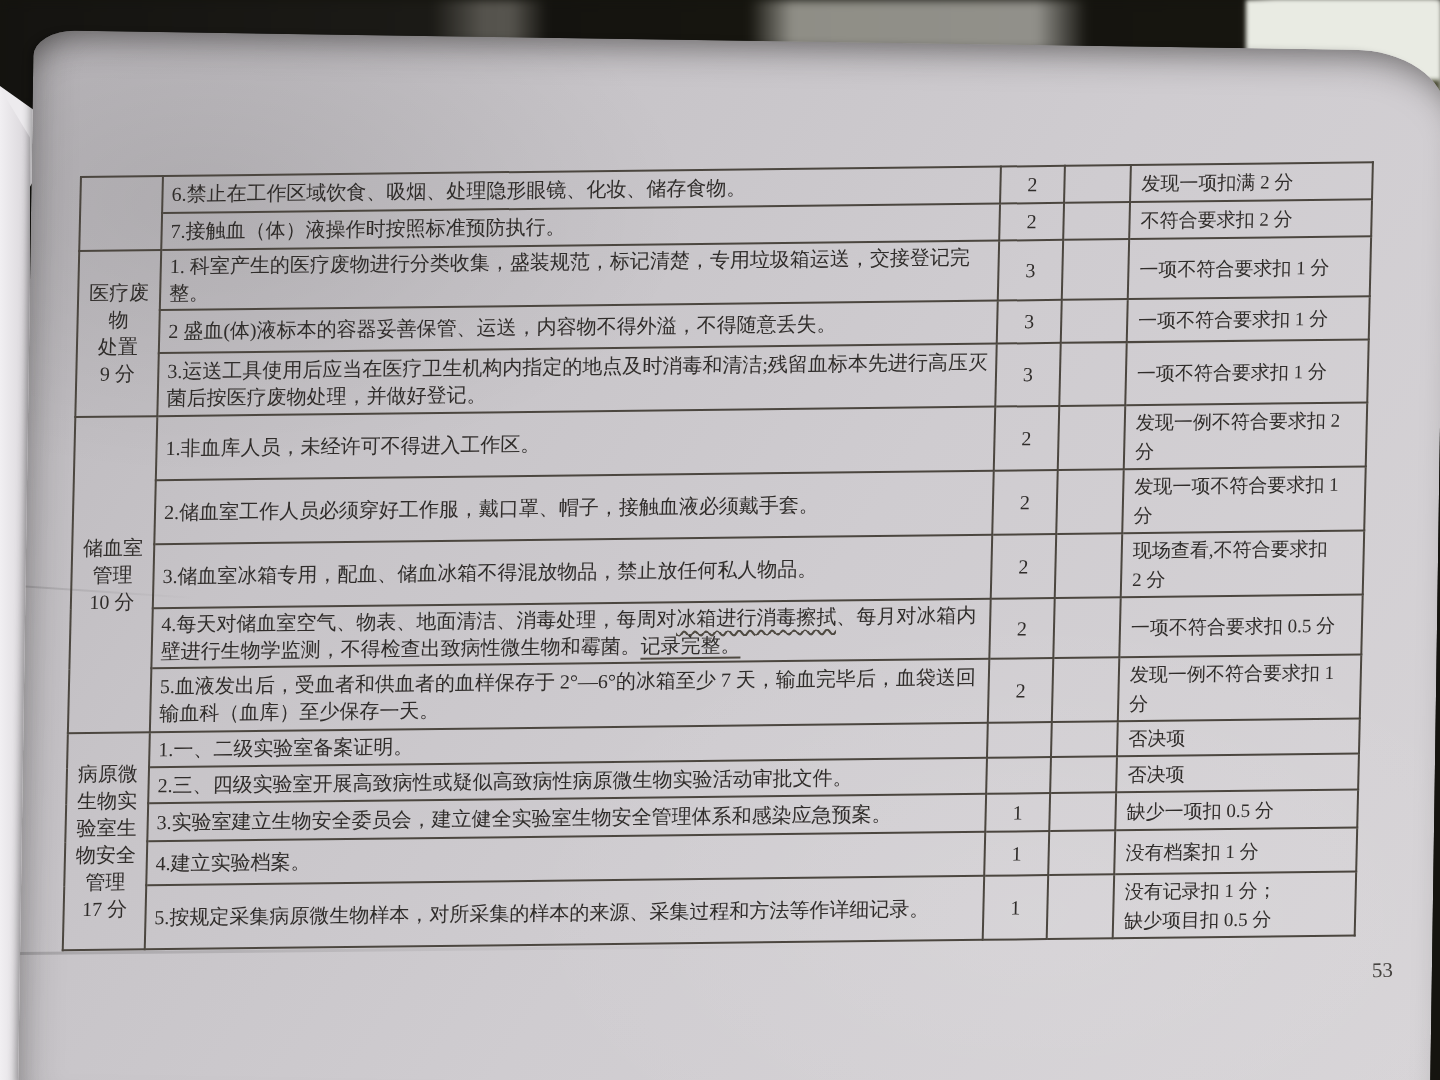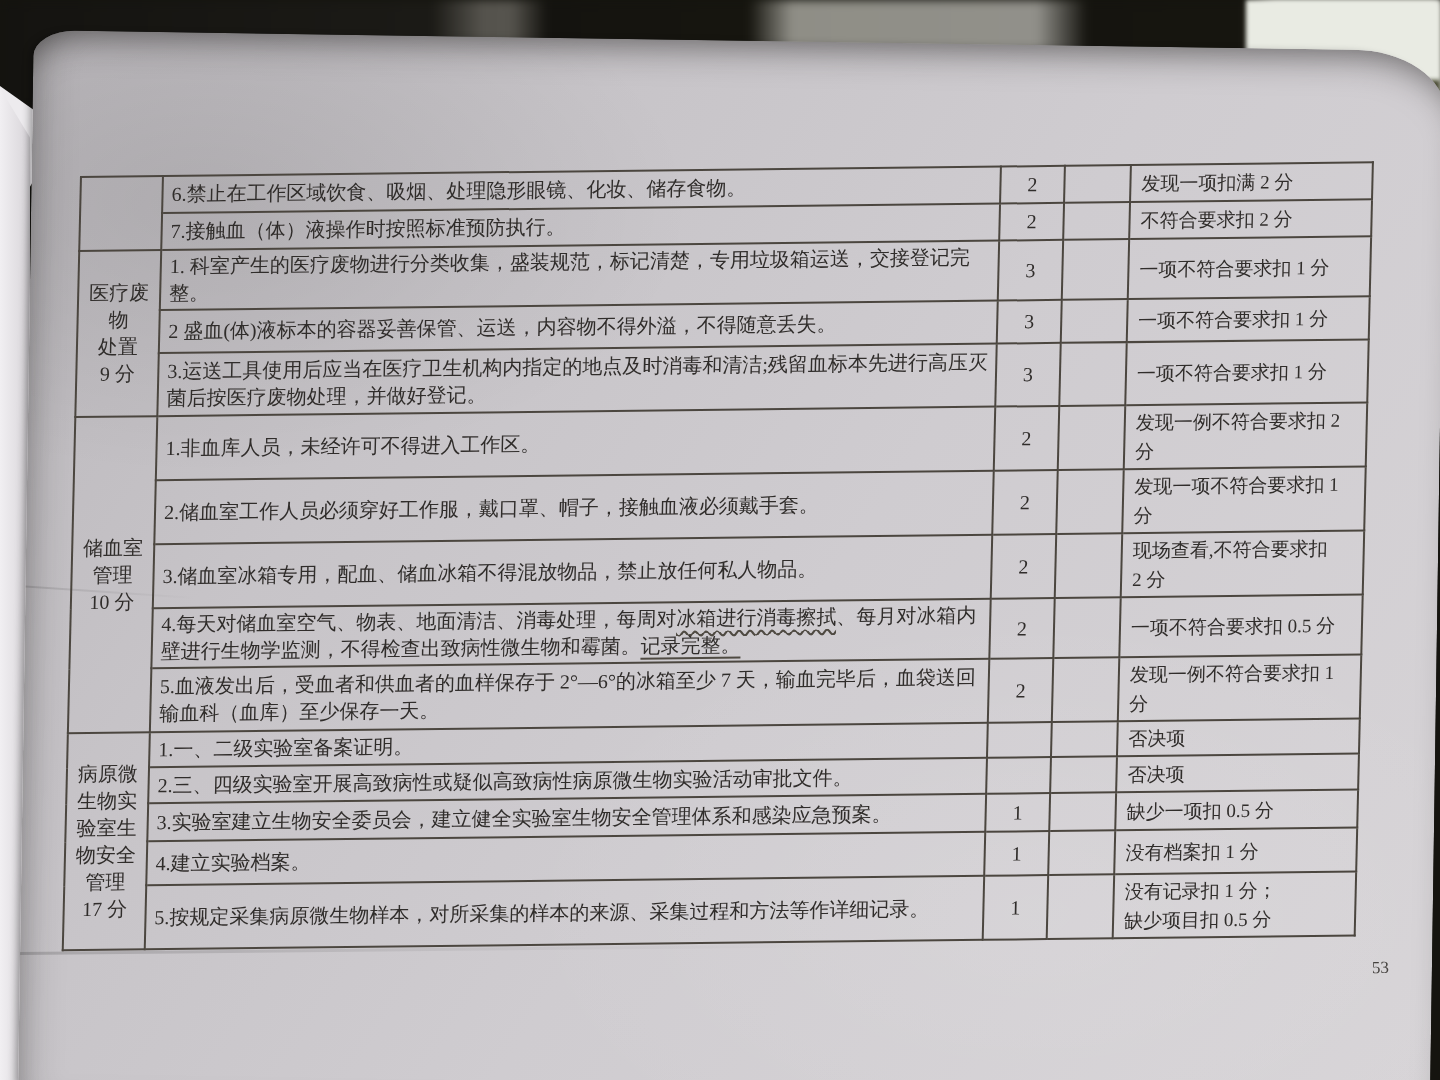--- a/index.html
+++ b/index.html
@@ -53,21 +53,21 @@
      overflow:hidden;}
   td.cat{text-align:center;white-space:pre-line;font-size:20px;line-height:27px;padding:0 2px;}
   td.item{font-size:20px;line-height:27px;padding:2px 6px 2px 8px;text-align:left;}
   td.score{text-align:center;font-size:20px;}
   td.ded{font-size:19px;line-height:29px;padding:2px 4px 2px 10px;white-space:pre-line;text-align:left;}
   .mark-squiggle{text-decoration-line:underline;text-decoration-style:wavy;
     text-decoration-color:#4f4a42;text-decoration-thickness:1.6px;text-underline-offset:5px;}
   .mark-underline{text-decoration-line:underline;text-decoration-style:solid;
     text-decoration-color:#4f4a42;text-decoration-thickness:1.6px;text-underline-offset:5px;}
 
-  .page-number{position:absolute;left:1372px;top:958px;font-size:17px;color:#45423f;
+  .page-number{position:absolute;left:1372px;top:958px;font-size:21px;color:#45423f;
     transform:rotate(-1deg);}
 </style>
 </head>
 <body>
 
 <div class="scene">
   <div class="bg-top"></div>
   <div class="bg-right-white"></div>
   <div class="bg-right-dark"></div>
   <div class="under-sheet-corner"></div>

